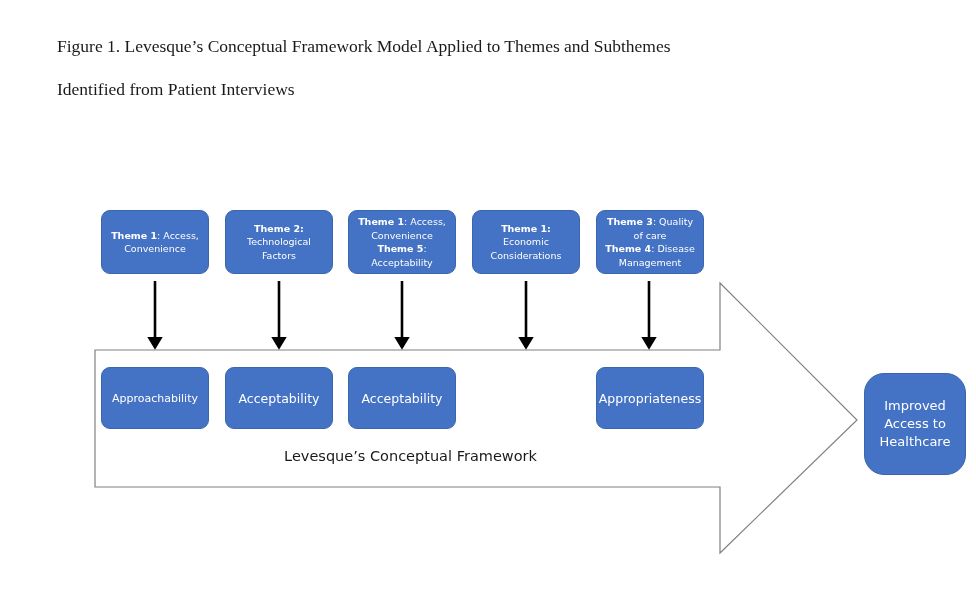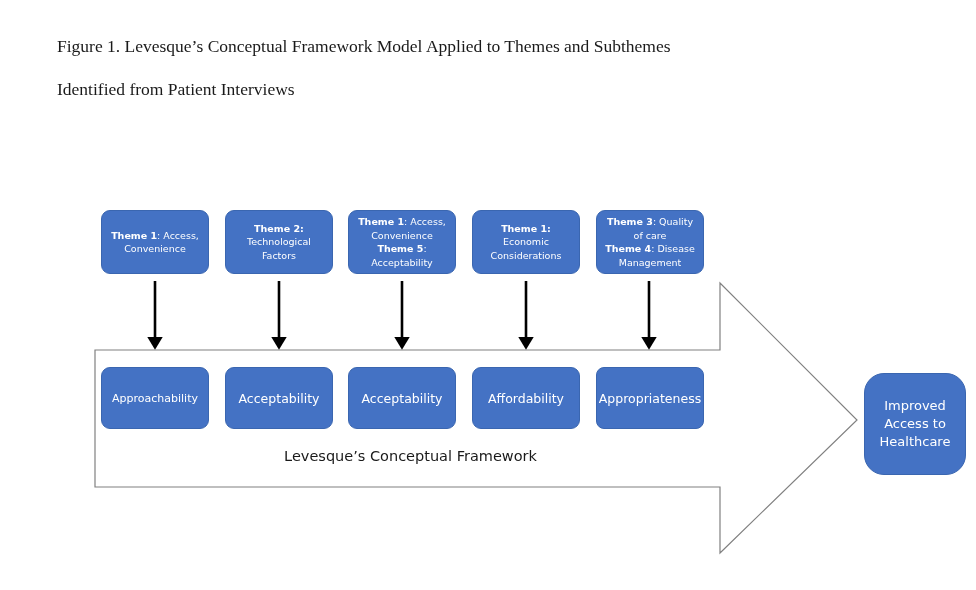--- a/index.html
+++ b/index.html
@@ -188,25 +188,22 @@
   </div>
 
   <div class="blue-box dim-box" style="left: 225px; width: 108px; background: rgb(68, 114, 196); border-color: rgb(58, 102, 176); color: rgb(255, 255, 255);">
     <span>Acceptability</span>
   </div>
 
   <div class="blue-box dim-box" style="left: 348px; width: 108px; background: rgb(68, 114, 196); border-color: rgb(58, 102, 176); color: rgb(255, 255, 255);">
     <span>Acceptability</span>
   </div>
 
-  <div class="blue-box dim-box" style="left: 472px; width: 108px; background: rgb(68, 114, 196); border-color: rgb(58, 102, 176); color: rgb(255, 255, 255);">
-    <span>Affordability</span>
-  </div>
-
-  <div class="blue-box dim-box" style="left: 596px; width: 108px; background: rgb(68, 114, 196); border-color: rgb(58, 102, 176); color: rgb(255, 255, 255); border-radius: 8px;">
+
+  <div class="blue-box dim-box" style="left: 596px; width: 108px; background: rgb(68, 114, 196); border-color: rgb(58, 102, 176); color: rgb(255, 255, 255);">
     <span>Appropriateness</span>
   </div>
 
   <div id="framework-label" style="color: rgb(26, 26, 26); padding-left: 37px;">Levesque’s Conceptual Framework</div>
 
   <div class="blue-box" id="outcome-box" style="background: rgb(68, 114, 196); border-color: rgb(58, 102, 176); color: rgb(255, 255, 255);">
     <span class="oline">Improved</span>
     <span class="oline">Access to</span>
     <span class="oline">Healthcare</span>
   </div>

